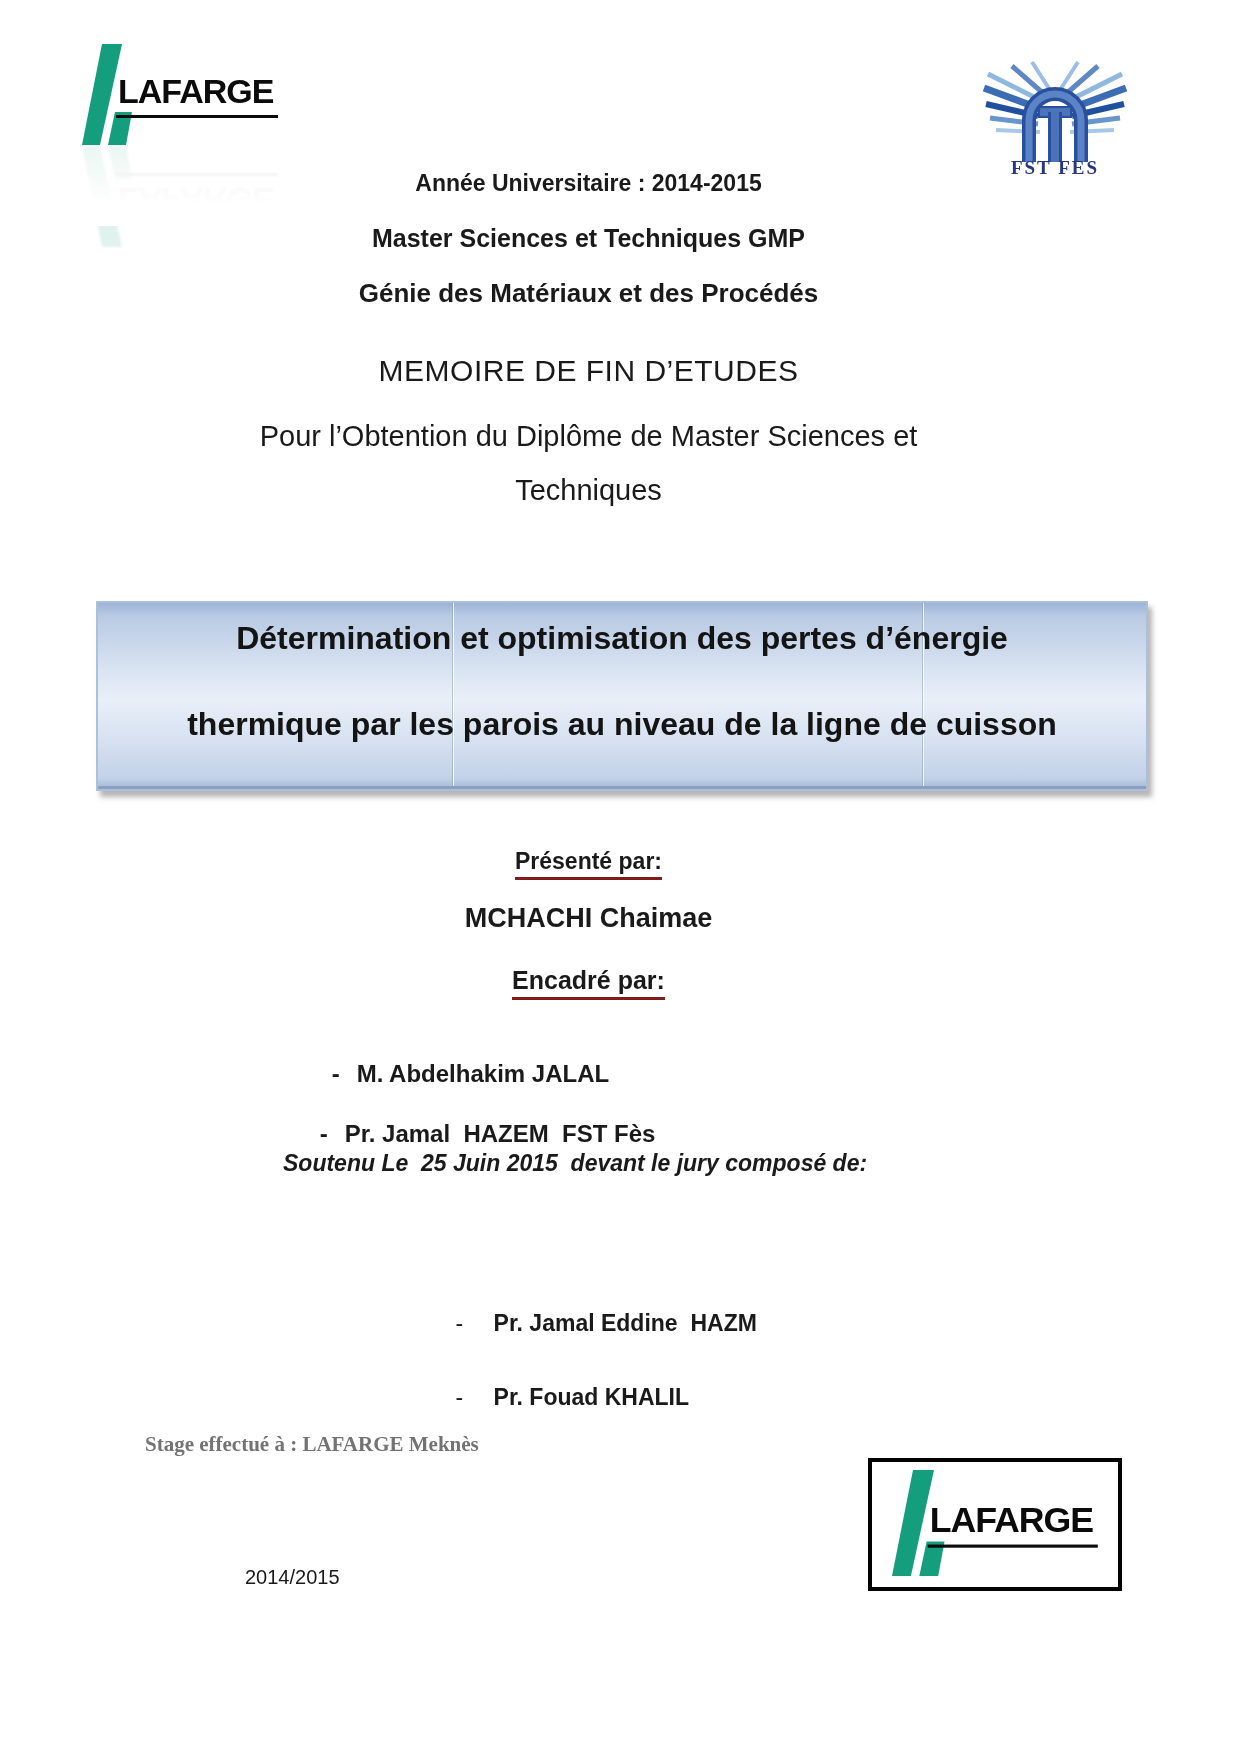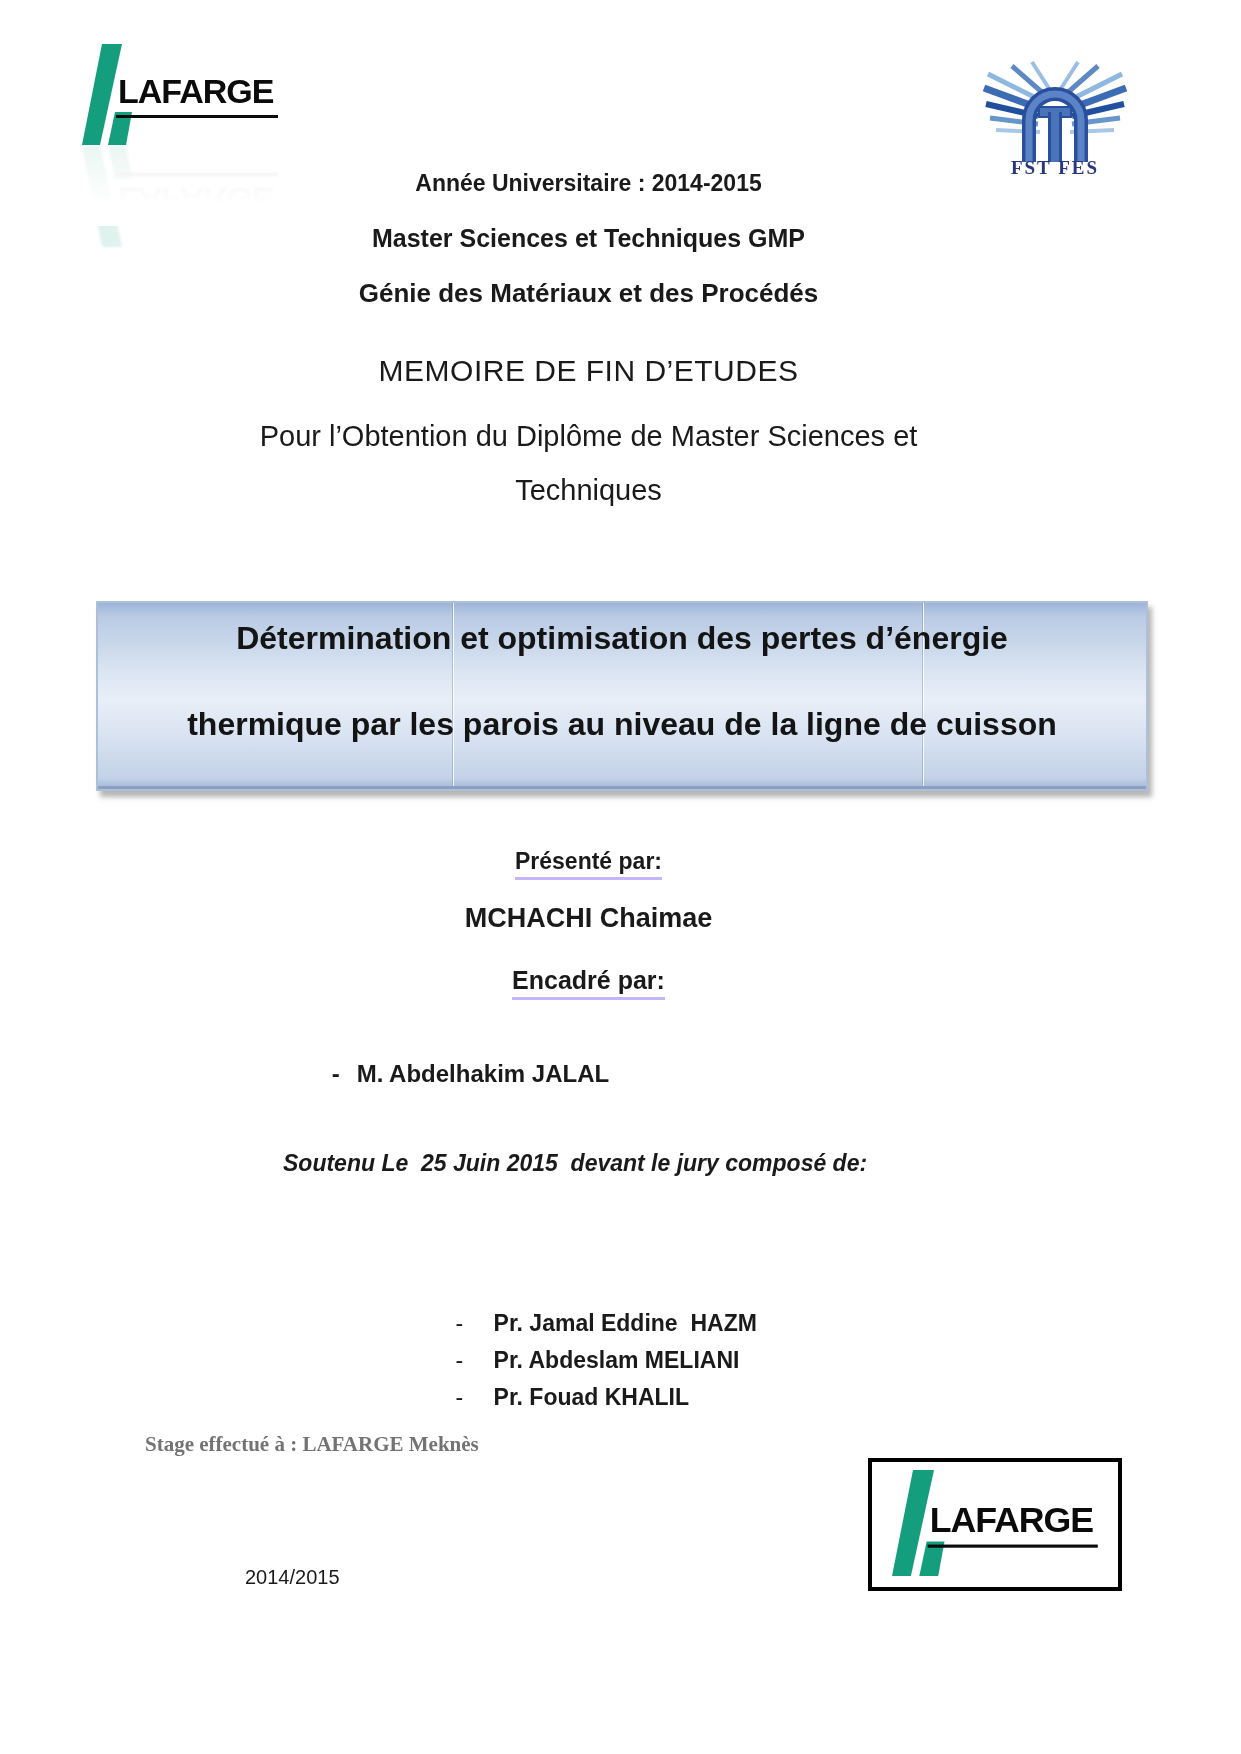--- a/index.html
+++ b/index.html
@@ -53,21 +53,21 @@
   .banner::after { content:""; position:absolute; left:0; right:0; bottom:0; height:3px; background:#8b9fc2; }
   .banner .vline { position:absolute; top:0; bottom:0; width:1px; background:rgba(255,255,255,.85); box-shadow:-1px 0 0 rgba(125,145,180,.45); }
   .banner-line { position:absolute; left:0; width:100%; text-align:center; font-size:32px; font-weight:700; color:#141414; line-height:38px; }
   .banner-line.l1 { top:16px; }
   .banner-line.l2 { top:102px; }
 
   
   .t-presente { top:848px; font-size:23px; font-weight:700; }
   .t-author   { top:903px; font-size:27px; font-weight:700; }
   .t-encadre  { top:966px; font-size:25px; font-weight:700; }
-  .u { display:inline-block; border-bottom:3px solid #c4b5fd; padding-bottom:2px; }
+  .u { display:inline-block; border-bottom:3px solid #7f1d1d; padding-bottom:2px; }
 
   .sup-row { position:absolute; font-size:24px; font-weight:700; white-space:pre; }
   .sup-row .dash { display:inline-block; width:25px; }
   .t-soutenu { position:absolute; left:283px; top:1150px; font-size:23px; font-weight:700; white-space:pre;font-style:italic; }
 
   .jury-row { position:absolute; left:430px; font-size:23px; font-weight:700; white-space:pre; }
   .jury-row .dash { display:inline-block; width:38px; font-weight:400; }
 
   
   .t-stage { position:absolute; left:145px; top:1432px; font-family:"Liberation Serif", serif; font-size:21px; font-weight:700; color:#737373; }
@@ -153,28 +153,28 @@
     <span class="u">Présenté par:</span>
   </div>
   <div class="center t-author">MCHACHI Chaimae</div>
   <div class="center t-encadre">
     <span class="u">Encadré par:</span>
   </div>
 
   <div class="sup-row" style="left:305px; top:1032px;">
     <span class="dash">-</span><span class="pre">M. Abdelhakim JALAL</span>
   </div>
+  <div class="sup-row" style="left:293px; top:1092px;">
+    <span class="dash">-</span><span class="pre">Pr. Jamal  HAZEM  FST Fès</span>
+  </div>
 
   <div class="t-soutenu">Soutenu Le  25 Juin 2015  devant le jury composé de:</div>
 
   <div class="jury-row" style="top:1283px;">
     <span class="dash">-</span><span class="pre">Pr. Jamal Eddine  HAZM</span>
-  </div>
-  <div class="jury-row" style="top:1320px;">
-    <span class="dash">-</span><span class="pre">Pr. Abdeslam MELIANI</span>
   </div>
   <div class="jury-row" style="top:1357px;">
     <span class="dash">-</span><span class="pre">Pr. Fouad KHALIL</span>
   </div>
 
   <div class="t-stage">Stage effectué à : LAFARGE Meknès</div>
   <div class="t-year">2014/2015</div>
 
   <div class="logo-box">
     <div class="lafarge">

